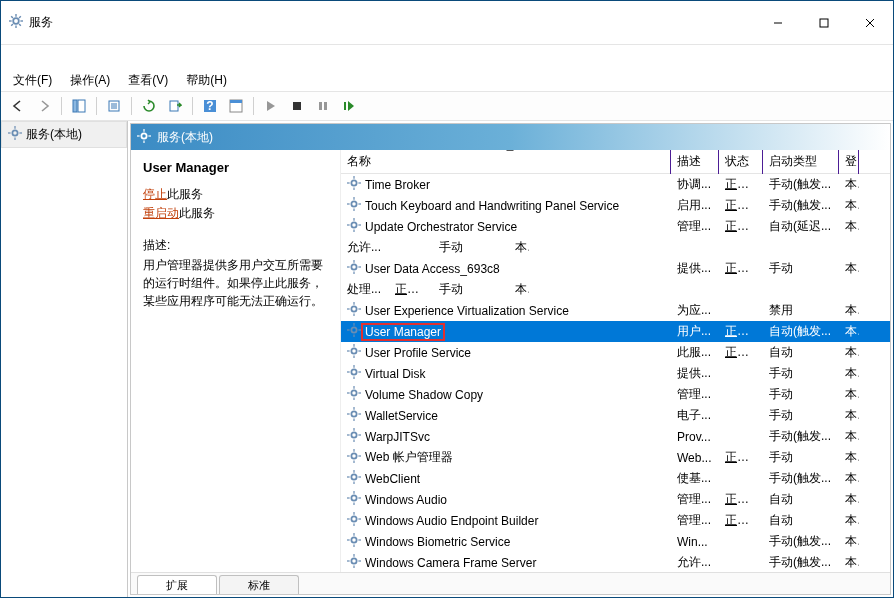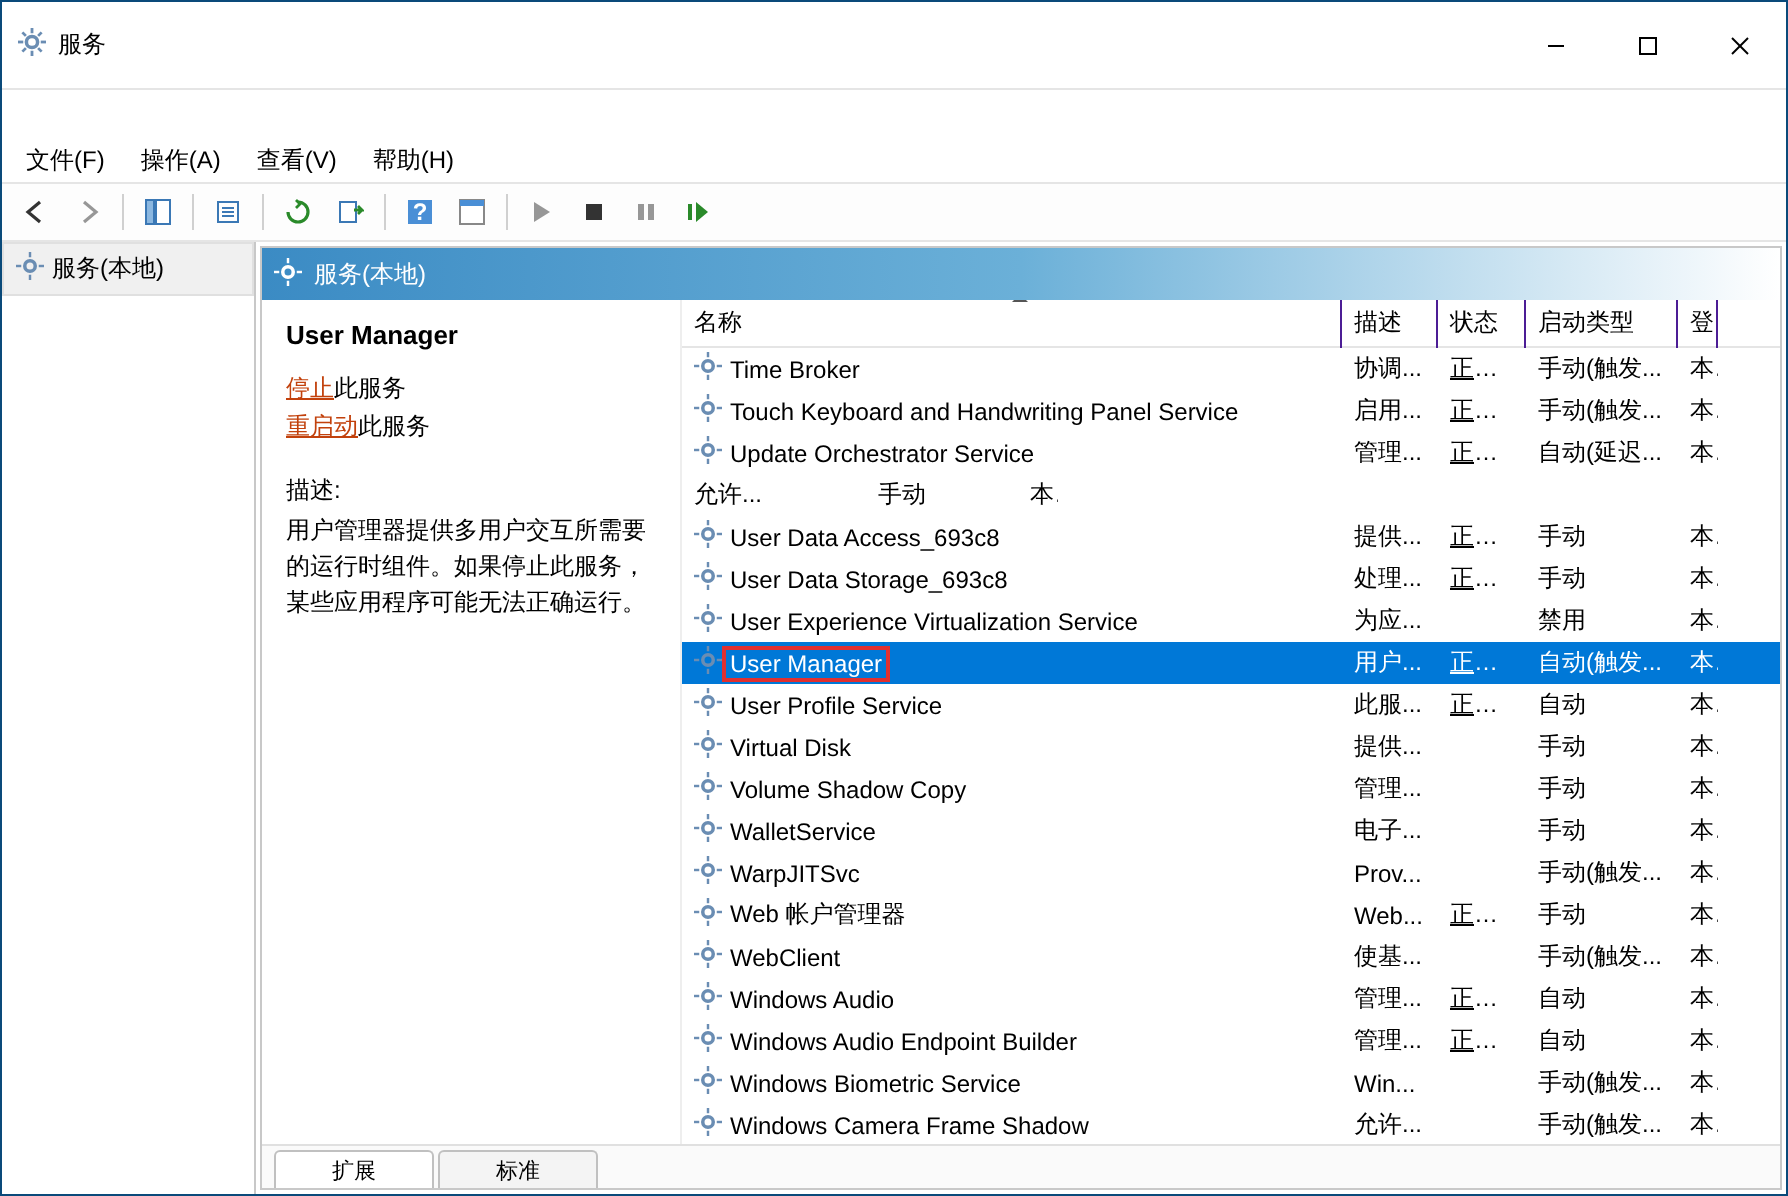--- a/index.html
+++ b/index.html
@@ -294,32 +294,20 @@
                     </g>
                   </svg></span>
                 <span class="txt">User Data Access_693c8</span>
               </div>
               <div class="cell cell-desc">提供...</div>
               <div class="cell cell-state">正在...</div>
               <div class="cell cell-start">手动</div>
               <div class="cell cell-login">本</div>
             </div>
             <div class="row">
-              <div class="cell cell-name">
-                <span><svg class="gear" viewBox="0 0 16 16">
-                    <circle cx="8" cy="8" r="3" fill="none" stroke="#6a8db3" stroke-width="2"></circle>
-                    <g stroke="#6a8db3" stroke-width="1.4">
-                      <line x1="8" y1="0" x2="8" y2="3"></line>
-                      <line x1="8" y1="13" x2="8" y2="16"></line>
-                      <line x1="0" y1="8" x2="3" y2="8"></line>
-                      <line x1="13" y1="8" x2="16" y2="8"></line>
-                    </g>
-                  </svg></span>
-                <span class="txt">User Data Storage_693c8</span>
-              </div>
               <div class="cell cell-desc">处理...</div>
               <div class="cell cell-state">正在...</div>
               <div class="cell cell-start">手动</div>
               <div class="cell cell-login">本</div>
             </div>
             <div class="row">
               <div class="cell cell-name">
                 <span><svg class="gear" viewBox="0 0 16 16">
                     <circle cx="8" cy="8" r="3" fill="none" stroke="#6a8db3" stroke-width="2"></circle>
                     <g stroke="#6a8db3" stroke-width="1.4">
@@ -538,21 +526,21 @@
               <div class="cell cell-name">
                 <span><svg class="gear" viewBox="0 0 16 16">
                     <circle cx="8" cy="8" r="3" fill="none" stroke="#6a8db3" stroke-width="2"></circle>
                     <g stroke="#6a8db3" stroke-width="1.4">
                       <line x1="8" y1="0" x2="8" y2="3"></line>
                       <line x1="8" y1="13" x2="8" y2="16"></line>
                       <line x1="0" y1="8" x2="3" y2="8"></line>
                       <line x1="13" y1="8" x2="16" y2="8"></line>
                     </g>
                   </svg></span>
-                <span class="txt">Windows Camera Frame Shadow</span>
+                <span class="txt">Windows Camera Frame Server</span>
               </div>
               <div class="cell cell-desc">允许...</div>
               <div class="cell cell-state"></div>
               <div class="cell cell-start">手动(触发...</div>
               <div class="cell cell-login">本</div>
             </div>
           </div>
       </div>
     </div>
 

